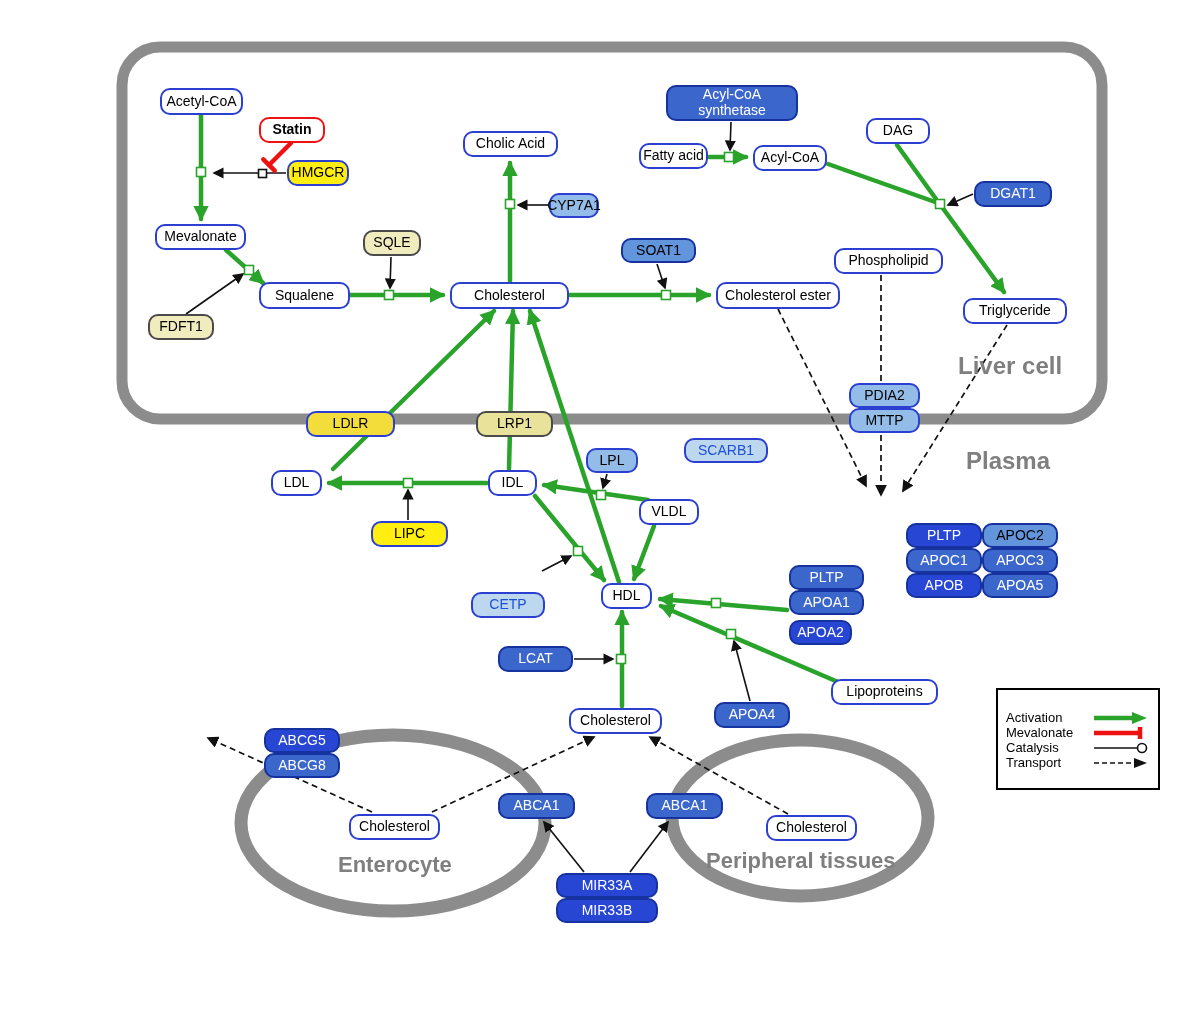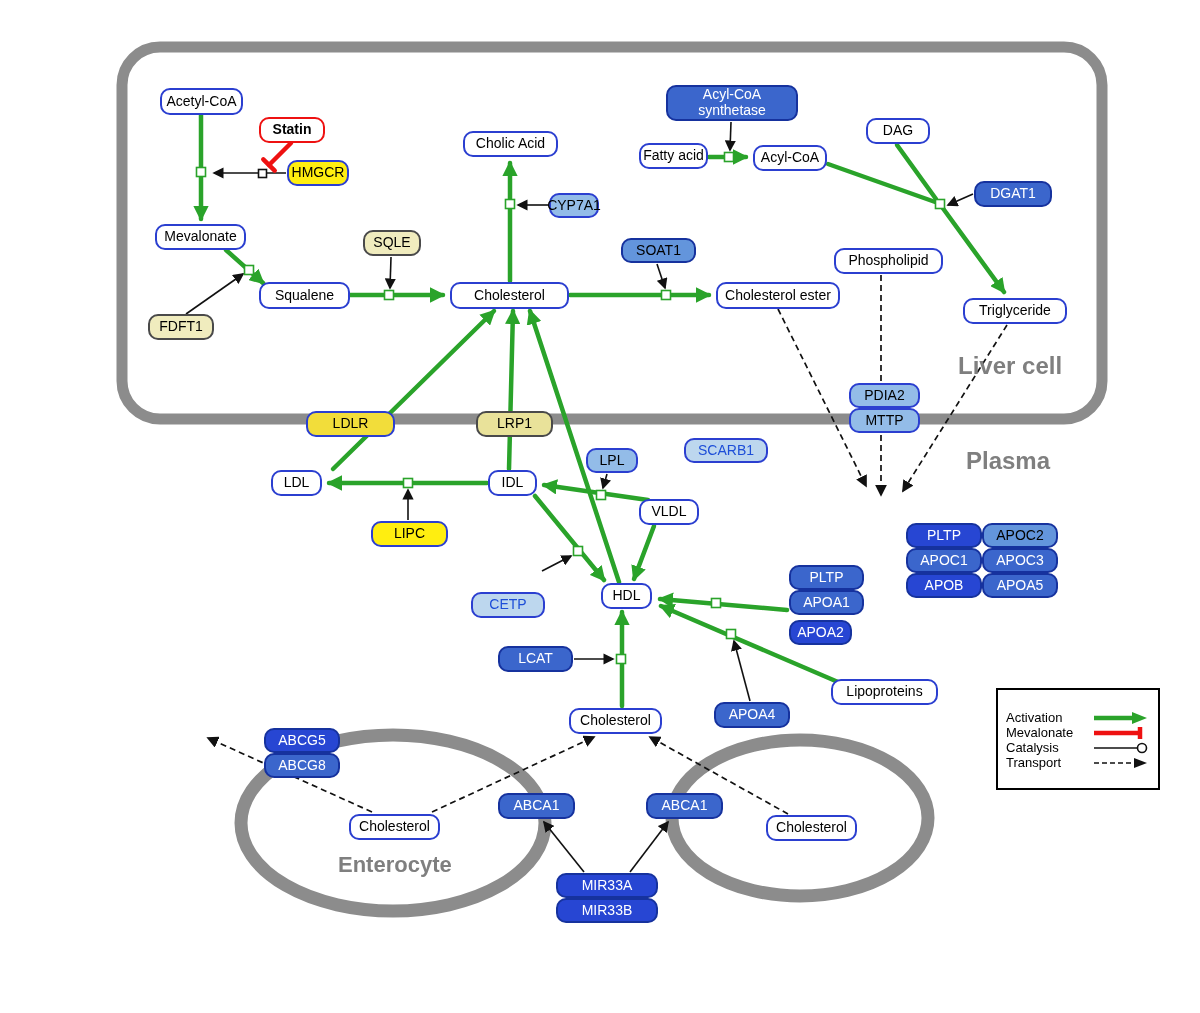--- a/index.html
+++ b/index.html
@@ -174,20 +174,21 @@
   <div class="node n-white" style="left:349px;top:814px;width:91px;height:26px">Cholesterol</div>
   <div class="node n-blue" style="left:498px;top:793px;width:77px;height:26px">ABCA1</div>
   <div class="node n-blue" style="left:646px;top:793px;width:77px;height:26px">ABCA1</div>
   <div class="node n-white" style="left:766px;top:815px;width:91px;height:26px">Cholesterol</div>
   <div class="node n-dblue" style="left:556px;top:873px;width:102px;height:25px">MIR33A</div>
   <div class="node n-dblue" style="left:556px;top:898px;width:102px;height:25px">MIR33B</div>
 
   <div class="region-label rl-big" style="left:958px;top:352px">Liver cell</div>
   <div class="region-label rl-big" style="left:966px;top:447px">Plasma</div>
   <div class="region-label rl-med" style="left:338px;top:852px">Enterocyte</div>
+  <div class="region-label rl-med" style="left:706px;top:848px">Peripheral tissues</div>
 
   <div id="legend">
     <div class="legend-row">
       <span>Activation</span>
       <svg width="58" height="14">
         <line x1="2" y1="7" x2="40" y2="7" stroke="#2aa32a" stroke-width="4.5"></line>
         <polygon points="40,1 55,7 40,13" fill="#2aa32a"></polygon>
       </svg>
     </div>
     <div class="legend-row">

